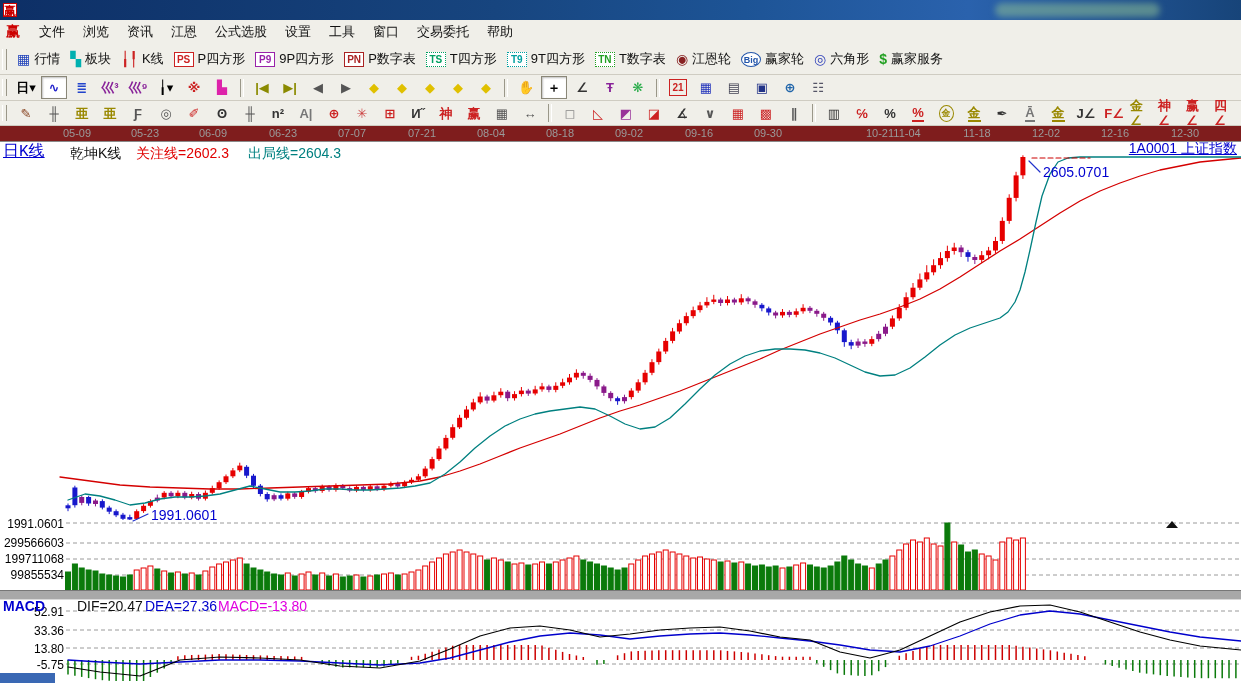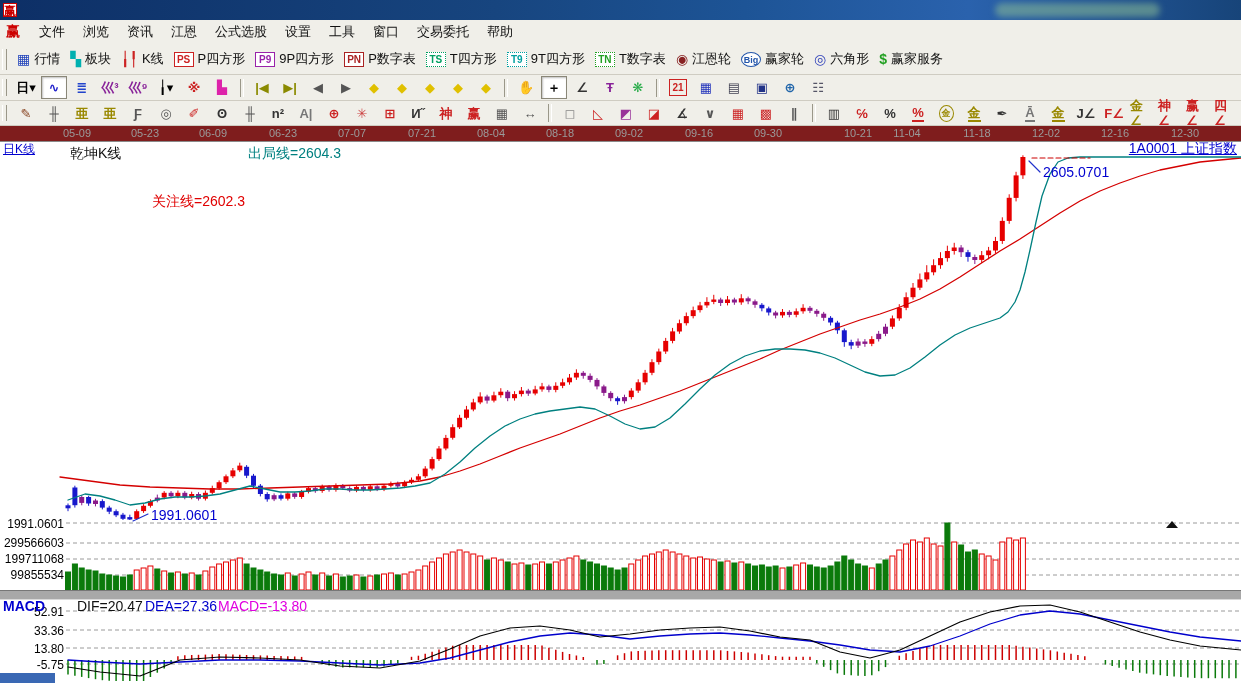--- a/index.html
+++ b/index.html
@@ -359,21 +359,21 @@
     <span class="datelabel" style="left: 145px;">05-23</span>
     <span class="datelabel" style="left: 213px;">06-09</span>
     <span class="datelabel" style="left: 283px;">06-23</span>
     <span class="datelabel" style="left: 352px;">07-07</span>
     <span class="datelabel" style="left: 422px;">07-21</span>
     <span class="datelabel" style="left: 491px;">08-04</span>
     <span class="datelabel" style="left: 560px;">08-18</span>
     <span class="datelabel" style="left: 629px;">09-02</span>
     <span class="datelabel" style="left: 699px;">09-16</span>
     <span class="datelabel" style="left: 768px;">09-30</span>
-    <span class="datelabel" style="left: 858px;">10-21</span>
+    <span class="datelabel" style="left: 880px;">10-21</span>
     <span class="datelabel" style="left: 907px;">11-04</span>
     <span class="datelabel" style="left: 977px;">11-18</span>
     <span class="datelabel" style="left: 1046px;">12-02</span>
     <span class="datelabel" style="left: 1115px;">12-16</span>
     <span class="datelabel" style="left: 1185px;">12-30</span>
   </div>
 
 <svg id="chart" width="1241" height="683">
     <line x1="0" y1="140.5" x2="1241" y2="140.5" stroke="#888" stroke-width="1"></line>
     <line x1="66" y1="523" x2="1241" y2="523" stroke="#9a9a9a" stroke-width="1" stroke-dasharray="4 3"></line>
@@ -973,23 +973,23 @@
     <line x1="1229.0" y1="660" x2="1229.0" y2="678.2" stroke="#0b7a0b" stroke-width="1.5"></line>
     <line x1="1235.9" y1="660" x2="1235.9" y2="678.2" stroke="#0b7a0b" stroke-width="1.5"></line>
     <polyline points="68,660 100,662 140,664 160,663 180,662 220,660 260,660 300,661 340,663 380,665 420,663 450,658 480,650 510,642 540,636 570,633 600,635 630,639 660,636 690,634 720,633 750,635 780,638 810,641 840,645 870,650 900,652 930,646 960,636 990,624 1020,615 1050,611 1080,614 1110,620 1140,626 1170,632 1200,637 1241,641" fill="none" stroke="#0000cc" stroke-width="1.3" stroke-linejoin="round" stroke-linecap="round"></polyline>
     <polyline points="68,667 100,672 140,676 160,668 180,660 220,657 260,658 300,660 340,666 380,668 420,661 450,649 480,636 510,628 540,626 570,630 600,637 630,634 660,630 690,628 720,627 750,631 780,637 810,640 840,652 870,658 900,650 930,636 960,622 990,612 1020,606 1050,605 1080,612 1110,622 1140,632 1170,640 1200,646 1241,650" fill="none" stroke="#000000" stroke-width="1.2" stroke-linejoin="round" stroke-linecap="round"></polyline>
     <polyline points="1029,161 1040,172" fill="none" stroke="#2233cc" stroke-width="1.2" stroke-linejoin="round" stroke-linecap="round"></polyline>
     <polyline points="133,521 148,514" fill="none" stroke="#2233cc" stroke-width="1.2" stroke-linejoin="round" stroke-linecap="round"></polyline>
     <polyline points="1032,158 1090,158" fill="none" stroke="#cc0000" stroke-width="1.2" stroke-linejoin="round" stroke-linecap="round" stroke-dasharray="5 3"></polyline>
     <polygon points="1166,528 1178,528 1172,521" fill="#111"></polygon>
   </svg>
 
-<div class="ov blue ul" style="left:3px;top:141px;font-size:12px;">日K线</div>
+<div class="ov blue ul" style="left:3px;top:141px;font-size:16px;font-family:Liberation Mono, monospace;">日K线</div>
 <div class="ov" style="left:70px;top:145px;color:#111;">乾坤K线</div>
-<div class="ov red" style="left:152px;top:145px;margin-top:48px;">关注线=2602.3</div>
+<div class="ov red" style="left:136px;top:145px;">关注线=2602.3</div>
 <div class="ov teal" style="left:248px;top:145px;">出局线=2604.3</div>
 <div class="ov blue ul" style="right:4px;top:140px;">1A0001  上证指数</div>
 <div class="ov blue" style="left:1043px;top:164px;">2605.0701</div>
 <div class="ov blue" style="left:151px;top:507px;">1991.0601</div>
 
 <div id="axis-left">
     <div class="axis-label" style="top: 517px;">1991.0601</div>
     <div class="axis-label" style="top: 536px;">299566603</div>
     <div class="axis-label" style="top: 552px;">199711068</div>
     <div class="axis-label" style="top: 568px;">99855534</div>

